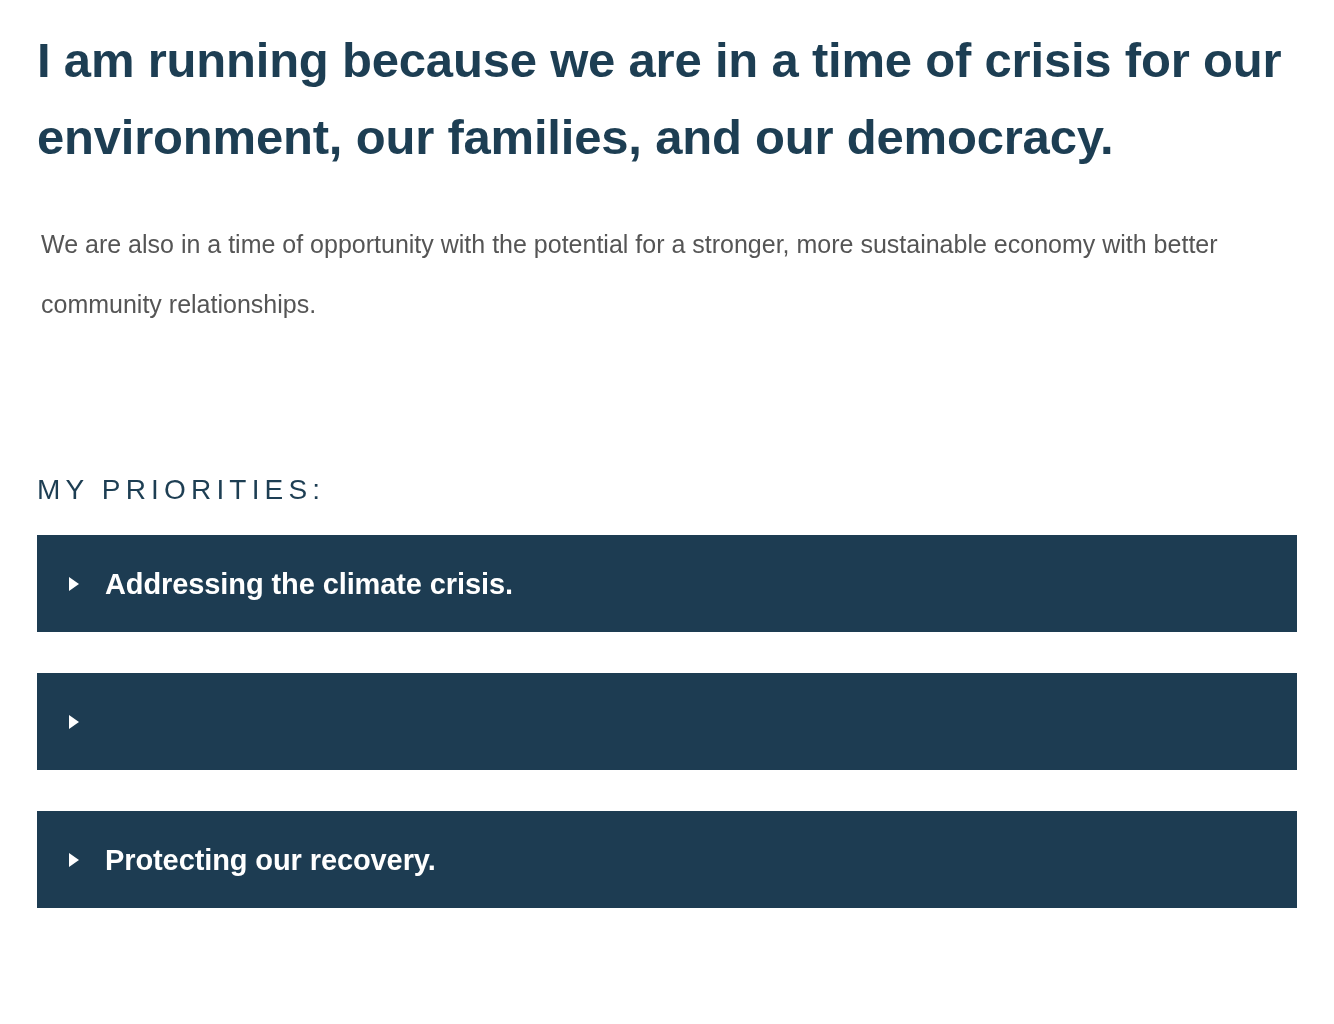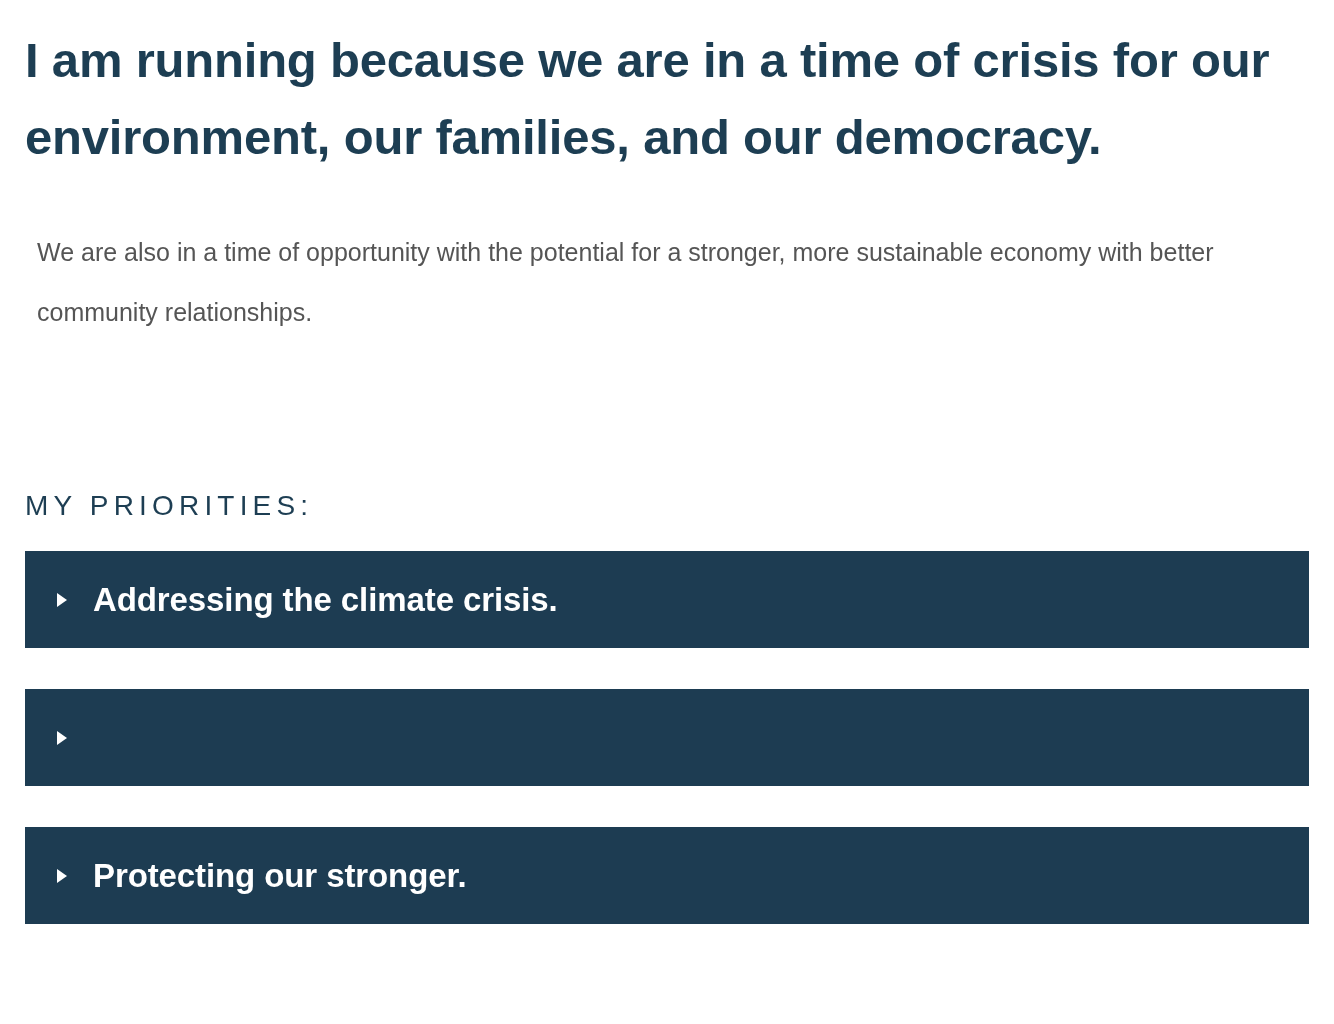--- a/index.html
+++ b/index.html
@@ -15,38 +15,38 @@
     font-family: "Liberation Sans", sans-serif;
     -webkit-font-smoothing: antialiased;
   }
 
   .page {
     position: relative;
     width: 1334px;
     height: 1024px;
     background: #ffffff;
     box-sizing: border-box;
-    padding: 0 25px;
+    padding: 0 37px;
   }
 
   
   .headline {
     margin: 0;
     padding-top: 22px;
     max-width: 1255px;
     font-size: 49px;
     line-height: 77px;
     font-weight: 700;
     letter-spacing: -0.2px;
     color: #1d3e53;
   }
 
   
   .intro {
-    margin: 12px;
+    margin: 4px;
     padding-top: 34px;
     max-width: 1190px;
     font-size: 25px;
     line-height: 60px;
     font-weight: 400;
     color: #555555;
   }
 
   
   .section-label {
@@ -95,21 +95,21 @@
     left: 0;
     top: 0;
     width: 0;
     height: 0;
     border-top: 7px solid transparent;
     border-bottom: 7px solid transparent;
     border-left: 10px solid #ffffff;
   }
 
   .accordion-label {
-    font-size: 33px;
+    font-size: 29px;
     line-height: 34px;
     font-weight: 700;
     color: #ffffff;
     letter-spacing: -0.1px;
     white-space: nowrap;
   }
 </style>
 </head>
 <body>
 
@@ -127,18 +127,18 @@
       <span class="marker"></span>
       <span class="accordion-label">Addressing the climate crisis.</span>
     </li>
 
     <li class="accordion-item">
       <span class="marker"></span>
     </li>
 
     <li class="accordion-item">
       <span class="marker"></span>
-      <span class="accordion-label">Protecting our stronger.</span>
+      <span class="accordion-label">Protecting our recovery.</span>
     </li>
 
   </ul>
 
 </div>
 
 </body></html>

